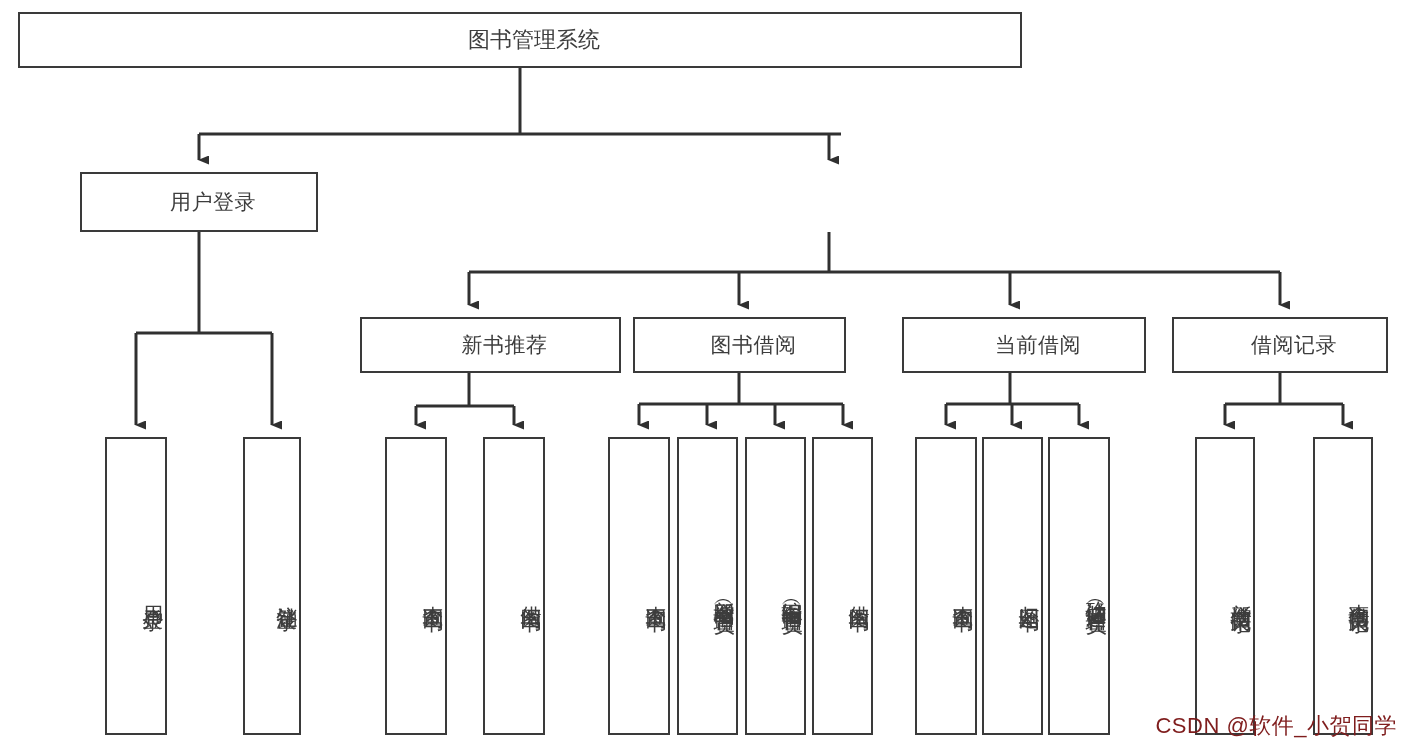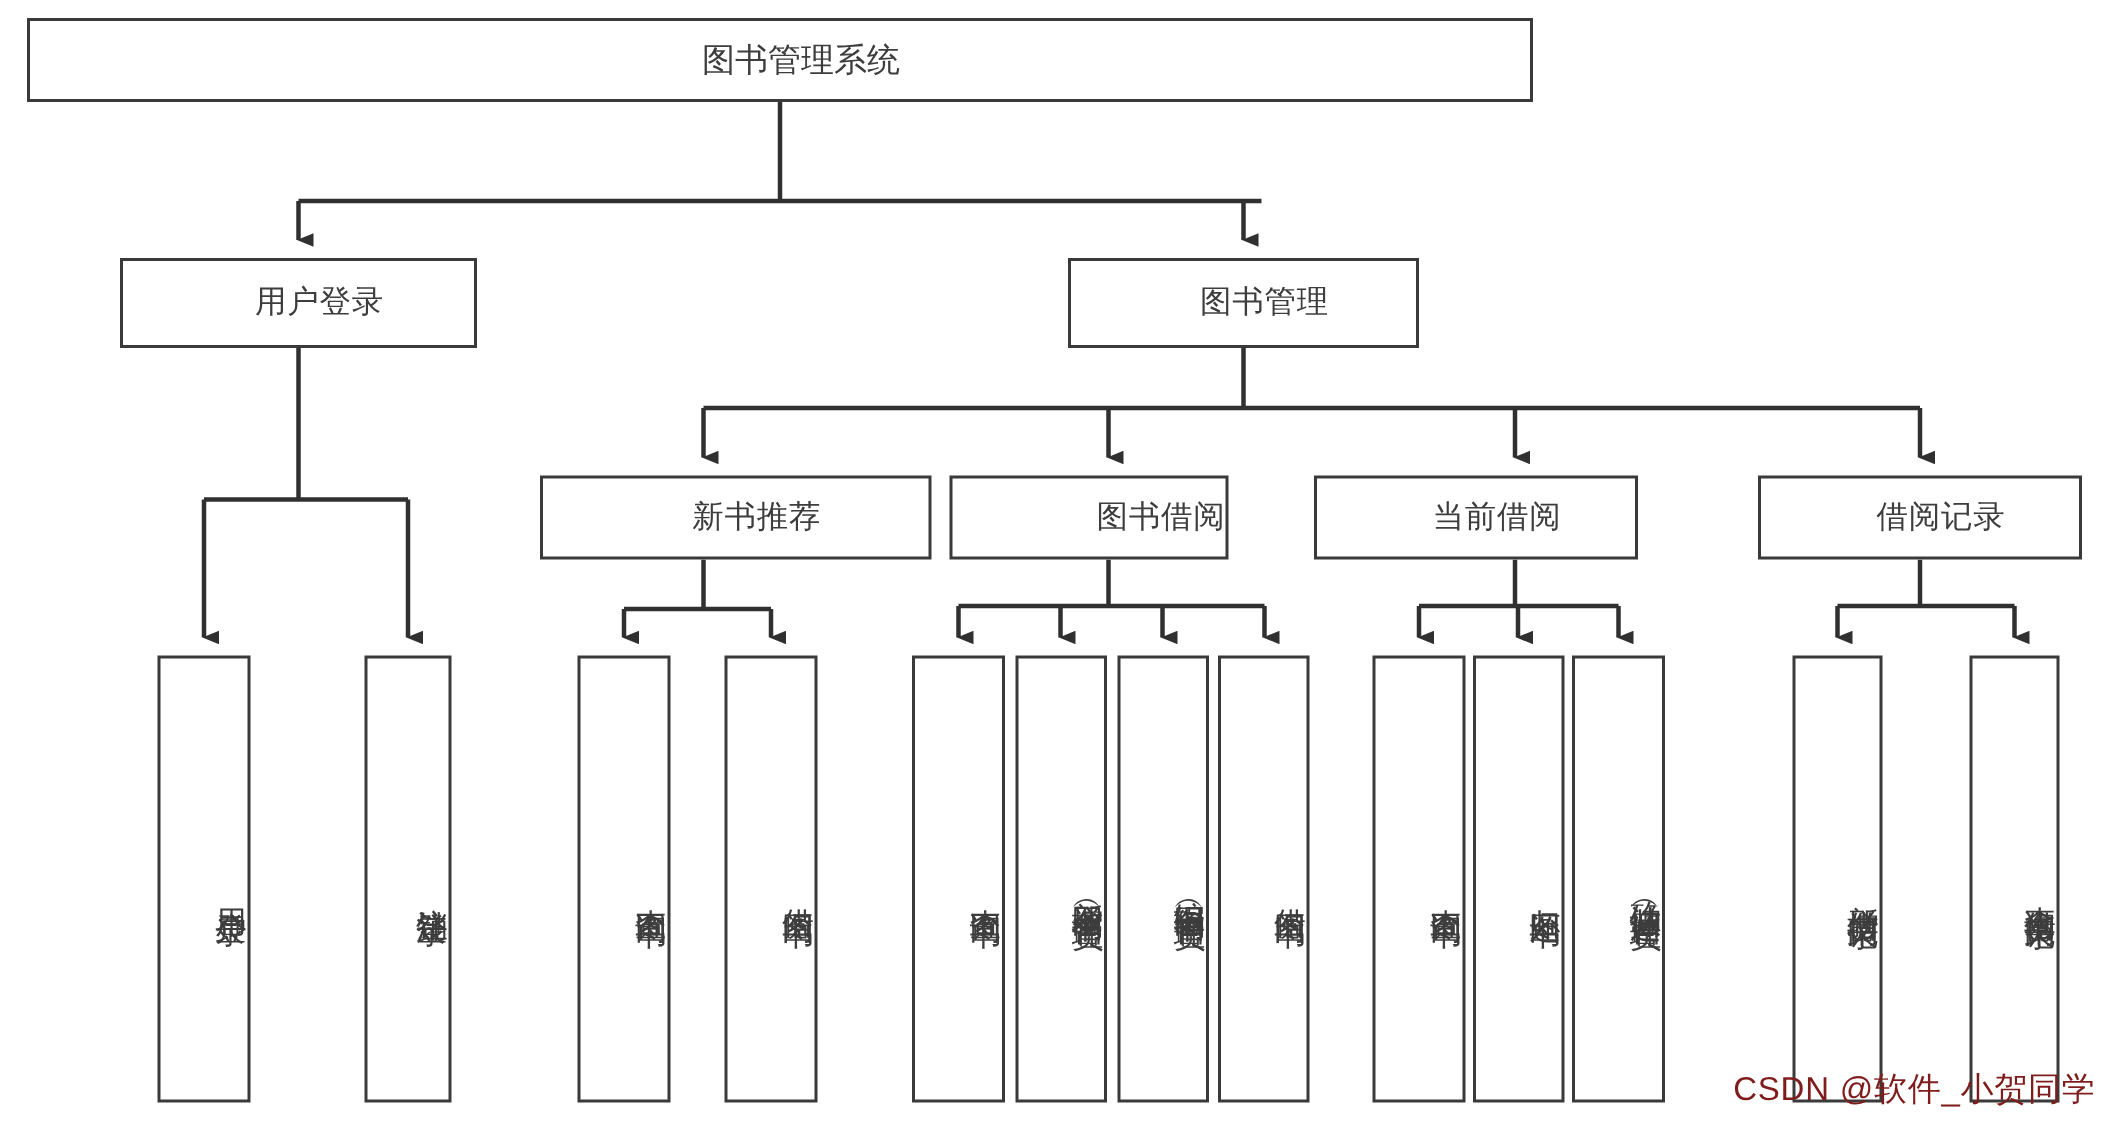--- a/index.html
+++ b/index.html
@@ -124,31 +124,28 @@
     </g>
   </svg>
 
   <div class="node root" id="n-root" style="left: 18px; top: 12px; width: 1004px; height: 56px;">
       <span>图书管理系统</span>
     </div>
 
   <div class="node h" id="n-l2-0" style="left: 80px; top: 172px; width: 238px; height: 60px;">
       <span>用户登录</span>
     </div>
-  <div class="node h" id="n-l2-1" style="left: 712px; top: 172px; width: 234px; height: 60px;">
-      <span>图书管理</span>
-    </div>
 
   <div class="node h" id="n-l3-0" style="left: 360px; top: 317px; width: 261px; height: 56px;">
       <span>新书推荐</span>
     </div>
-  <div class="node h" id="n-l3-1" style="left: 633px; top: 317px; width: 186px; height: 56px; justify-content: flex-end;">
+  <div class="node h" id="n-l3-1" style="left: 633px; top: 317px; width: 213px; height: 56px;">
       <span>图书借阅</span>
     </div>
-  <div class="node h" id="n-l3-2" style="left: 876px; top: 317px; width: 216px; height: 56px;">
+  <div class="node h" id="n-l3-2" style="left: 902px; top: 317px; width: 244px; height: 56px;">
       <span>当前借阅</span>
     </div>
   <div class="node h" id="n-l3-3" style="left: 1172px; top: 317px; width: 216px; height: 56px;">
       <span>借阅记录</span>
     </div>
 
   <div class="node leaf" id="n-lf-0" style="left: 105px; top: 437px; width: 62px; height: 298px;">
       <span class="leaf-text">用户登录</span>
     </div>
   <div class="node leaf" id="n-lf-1" style="left: 243px; top: 437px; width: 58px; height: 298px;">

